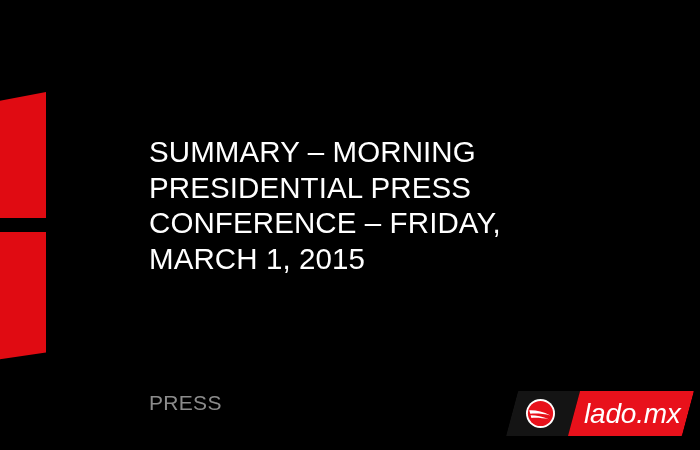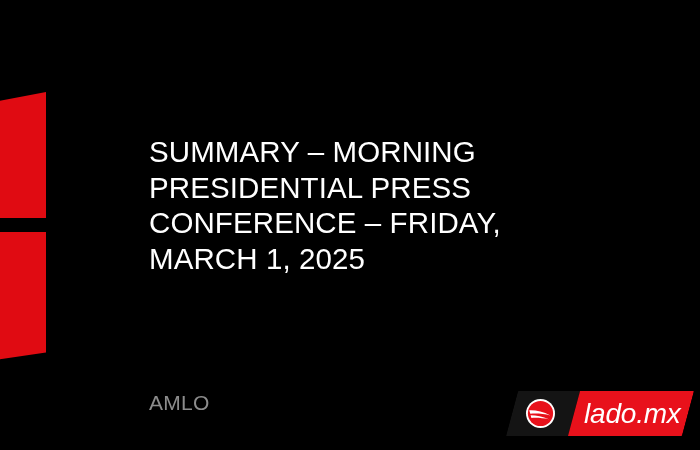--- a/index.html
+++ b/index.html
@@ -131,23 +131,23 @@
 </head>
 <body>
 
 <div id="stage">
 
   <div id="left-graphic">
     <div class="red-shape top"></div>
     <div class="red-shape bottom"></div>
   </div>
 
-  <div id="headline">SUMMARY – MORNING PRESIDENTIAL PRESS CONFERENCE – FRIDAY, MARCH 1, 2025</div>
+  <div id="headline">SUMMARY – MORNING PRESIDENTIAL PRESS CONFERENCE – FRIDAY, MARCH 1, 2015</div>
 
-  <div id="category">AMLO</div>
+  <div id="category">PRESS</div>
 
   <div id="logo">
     <div class="logo-slab">
       <div class="logo-dark"></div>
       <div class="logo-red"></div>
 
       <div class="logo-mark">
         <svg width="31" height="31" viewBox="0 0 31 31" aria-hidden="true">
           <circle cx="15.5" cy="15.5" r="14.5" fill="#ffffff"></circle>
           <circle cx="15.5" cy="15.5" r="12.6" fill="#e8111b"></circle>

